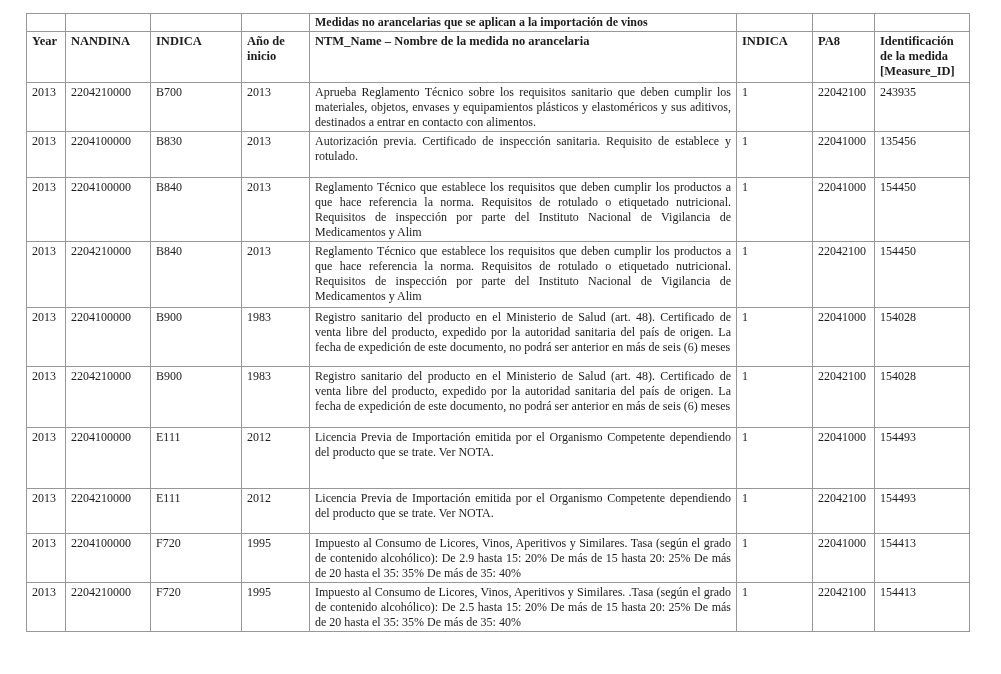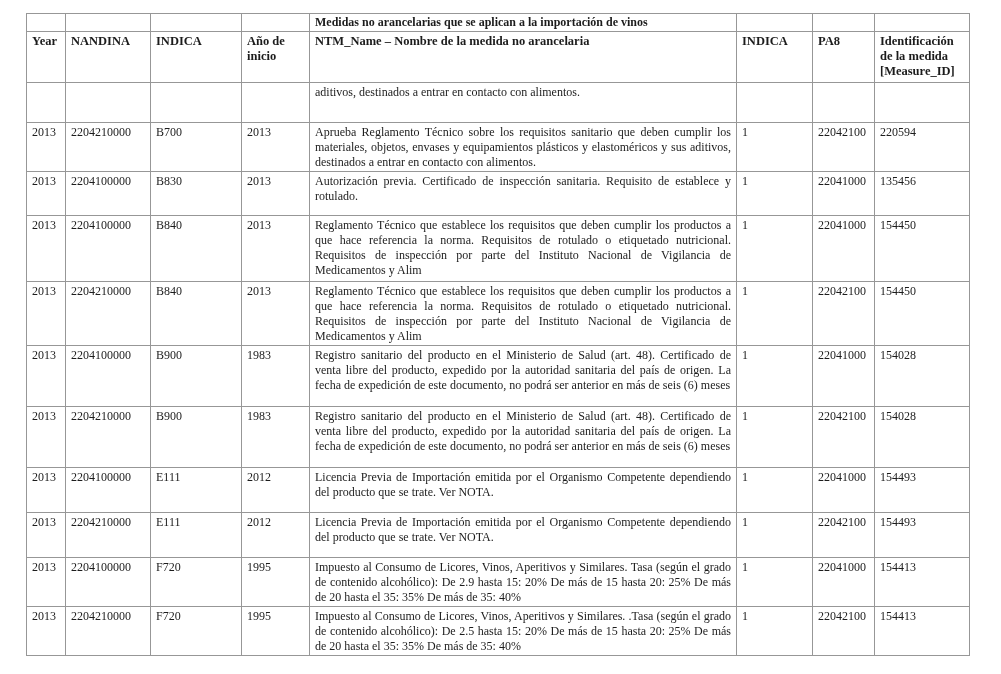--- a/index.html
+++ b/index.html
@@ -94,38 +94,28 @@
         <th class="col-ntmcode">INDICA</th>
         <th class="col-ano-inicio">Año de inicio</th>
         <th class="col-ntm-name">NTM_Name – Nombre de la medida no arancelaria</th>
         <th class="col-indica">INDICA</th>
         <th class="col-pa8">PA8</th>
         <th class="col-measure-id">Identificación de la medida [Measure_ID]</th>
       </tr>
     </thead>
     <tbody>
         <tr>
-          <td class="col-year"></td>
-          <td class="col-nandina"></td>
-          <td class="col-ntmcode"></td>
-          <td class="col-ano-inicio"></td>
-          <td class="col-ntm-name">aditivos, destinados a entrar en contacto con alimentos.</td>
-          <td class="col-indica"></td>
-          <td class="col-pa8"></td>
-          <td class="col-measure-id"></td>
-        </tr>
-        <tr>
           <td class="col-year">2013</td>
           <td class="col-nandina">2204210000</td>
           <td class="col-ntmcode">B700</td>
           <td class="col-ano-inicio">2013</td>
           <td class="col-ntm-name">Aprueba Reglamento Técnico sobre los requisitos sanitario que deben cumplir los materiales, objetos, envases y equipamientos plásticos y elastoméricos y sus aditivos, destinados a entrar en contacto con alimentos.</td>
           <td class="col-indica">1</td>
           <td class="col-pa8">22042100</td>
-          <td class="col-measure-id">220594</td>
+          <td class="col-measure-id">243935</td>
         </tr>
         <tr>
           <td class="col-year">2013</td>
           <td class="col-nandina">2204100000</td>
           <td class="col-ntmcode">B830</td>
           <td class="col-ano-inicio">2013</td>
           <td class="col-ntm-name">Autorización previa. Certificado de inspección sanitaria. Requisito de establece y rotulado.</td>
           <td class="col-indica">1</td>
           <td class="col-pa8">22041000</td>
           <td class="col-measure-id">135456</td>

